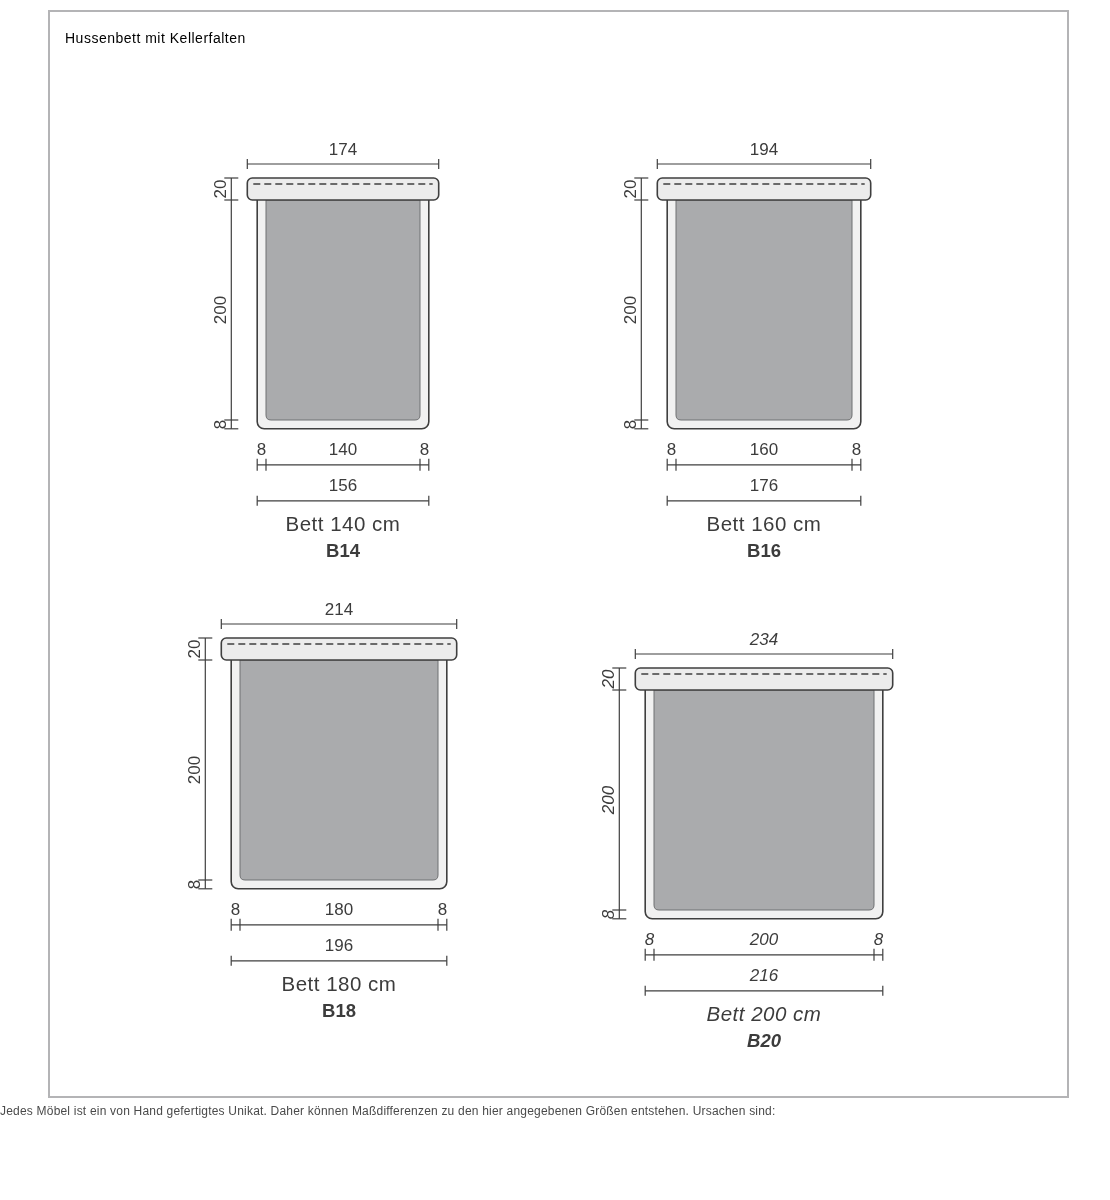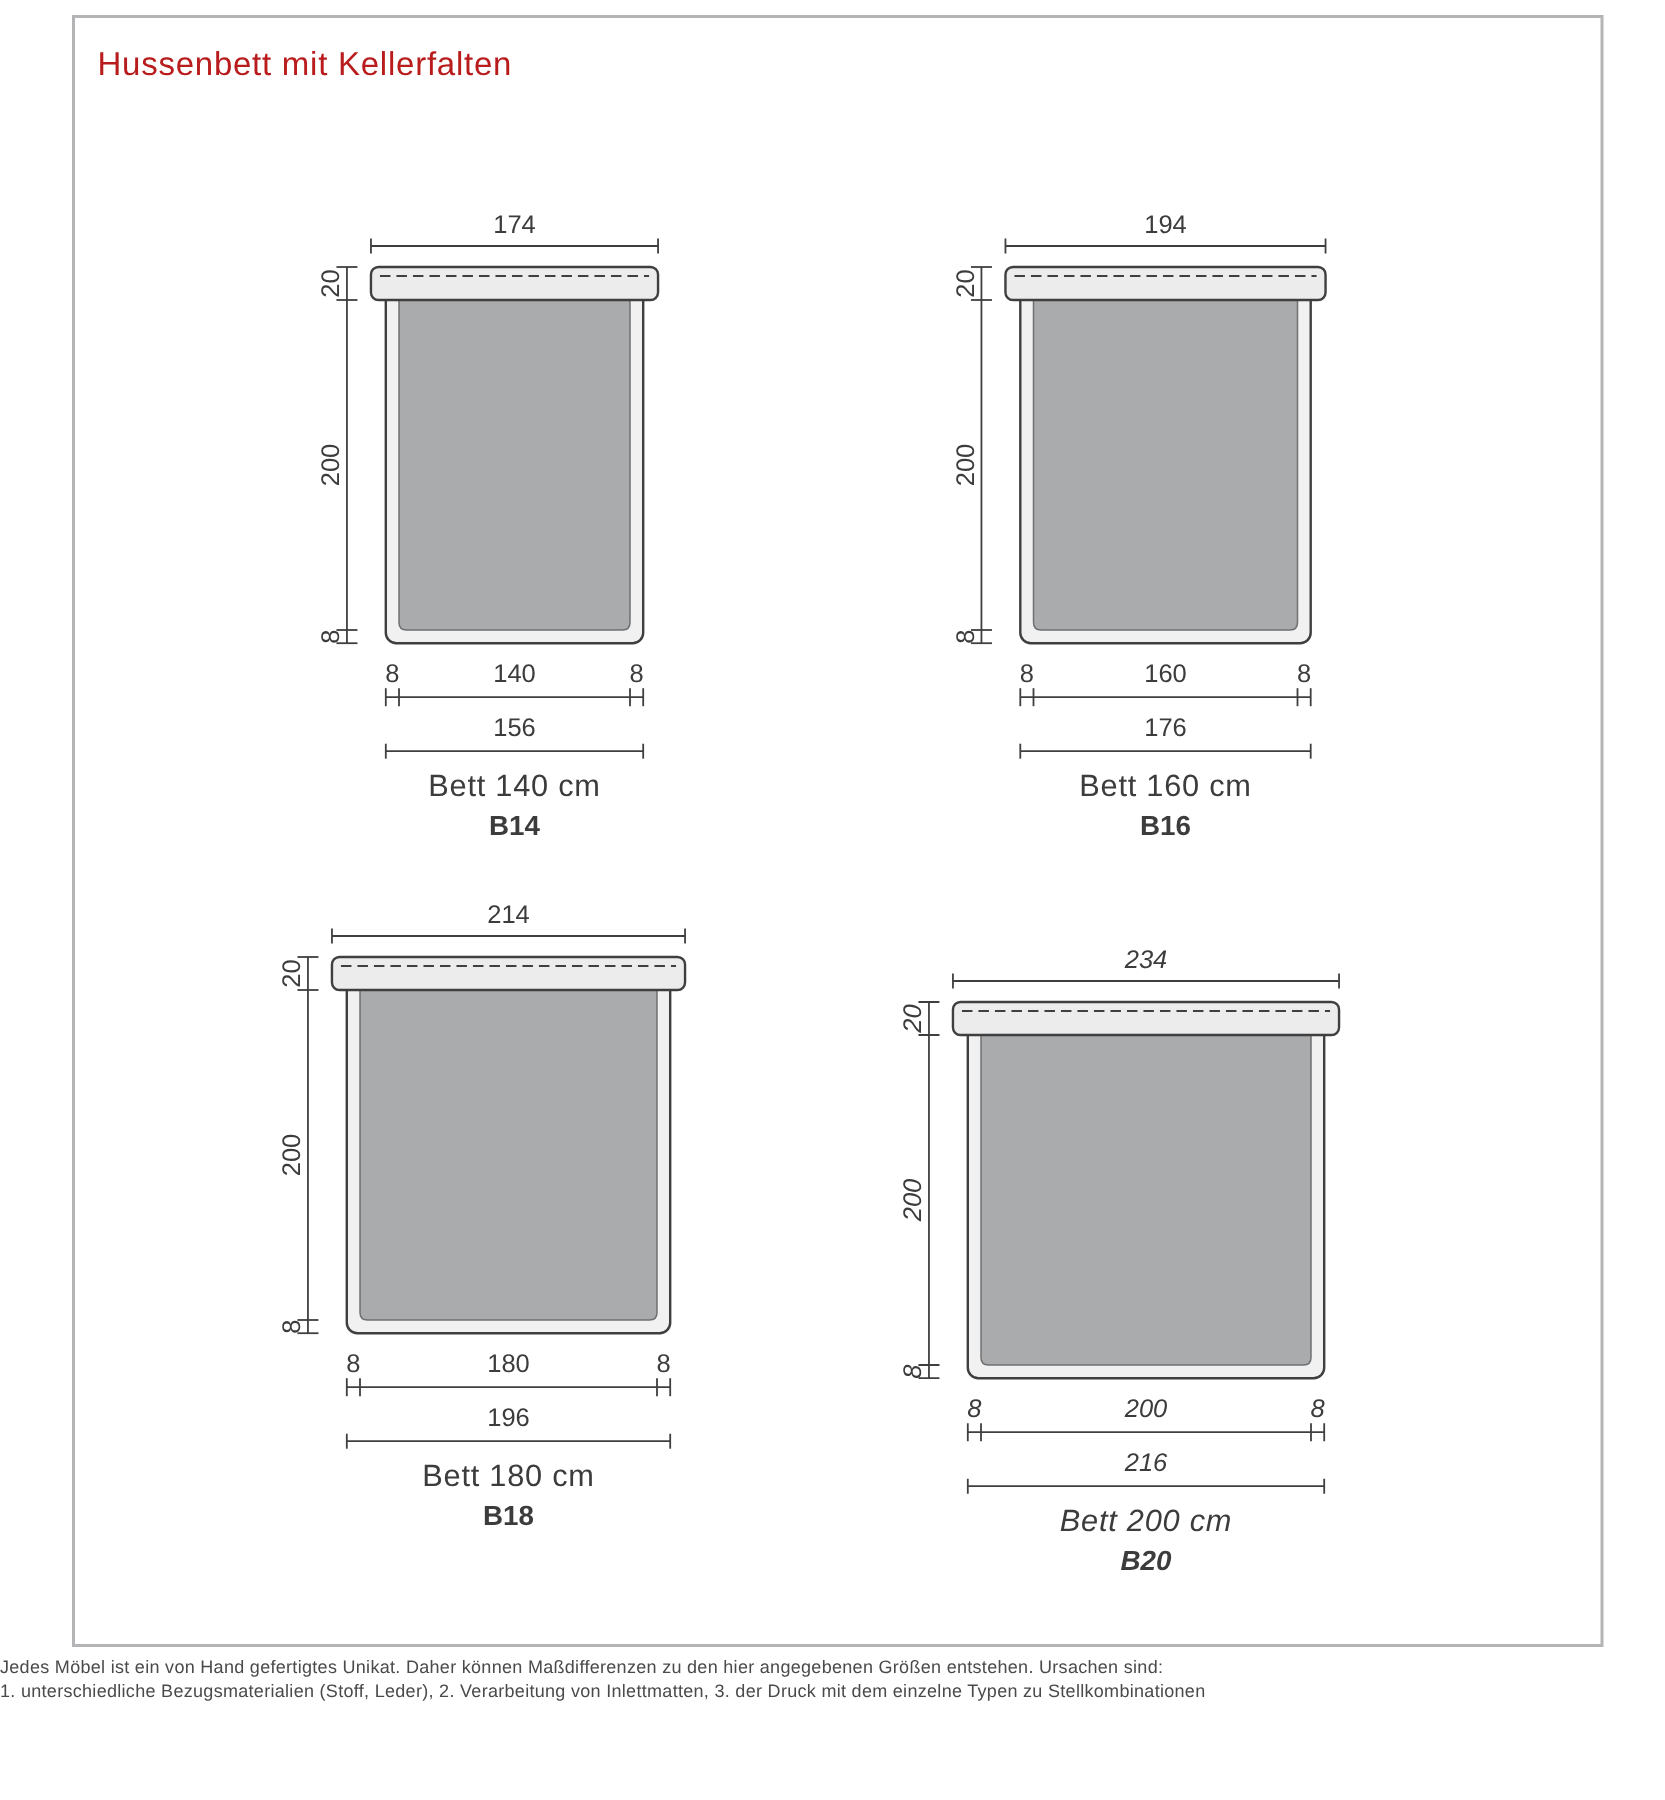--- a/index.html
+++ b/index.html
@@ -6,25 +6,25 @@
   body{
     width:1110px;height:1200px;background:#ffffff;position:relative;overflow:hidden;
     font-family:"Liberation Sans", sans-serif;color:#3d3d3d;
   }
   .sheet{
     position:absolute;left:48px;top:10px;width:1017px;height:1084px;
     border:2px solid #b4b4b6;background:#ffffff;
   }
   .page-title{
     position:absolute;left:15px;top:18px;
-    font-size:22px;font-weight:400;letter-spacing:.5px;color:#b91c1c;white-space:nowrap;
+    font-size:14px;font-weight:400;letter-spacing:.5px;color:#000000;white-space:nowrap;
   }
   .bed-figure{position:absolute;width:430px;height:430px;}
   .bed-figure.f0{left:58px;top:128px;}
-  .bed-figure.f1{left:492px;top:128px;}
+  .bed-figure.f1{left:479px;top:128px;}
   .bed-figure.f2{left:54px;top:588px;}
   .bed-figure.f3{left:479px;top:618px;font-style:italic;}
   .bed-figure svg{display:block;}
   svg text{font-family:"Liberation Sans", sans-serif;fill:#3c3c3c;}
   .footer{
     position:absolute;left:0;top:1104px;width:1110px;text-align:left;
     font-size:12px;line-height:1.32;color:#4a4a4a;letter-spacing:.2px;
   }
 </style>
 </head>
@@ -165,14 +165,13 @@
         <line x1="353.8" y1="355.8" x2="353.8" y2="365.8" stroke="#3f3f3f" stroke-width="1.2"></line>
         <text x="235" y="350.8" font-size="17" text-anchor="middle" fill="#3c3c3c">216</text>
         <text x="235" y="390.8" font-size="20.5" text-anchor="middle" fill="#3c3c3c" letter-spacing="0.5">Bett 200 cm</text>
         <text x="235" y="416.8" font-size="18.5" text-anchor="middle" fill="#3c3c3c" font-weight="bold">B20</text>
       </svg>
     </div>
 </div>
 
 <div class="footer">
   <div>Jedes Möbel ist ein von Hand gefertigtes Unikat. Daher können Maßdifferenzen zu den hier angegebenen Größen entstehen. Ursachen sind:</div>
-  <div>1. unterschiedliche Bezugsmaterialien (Stoff, Leder), 2. Verarbeitung von Inlettmatten, 3. der Druck mit dem einzelne Typen zu Stellkombinationen</div>
 </div>
 
 </body></html>

